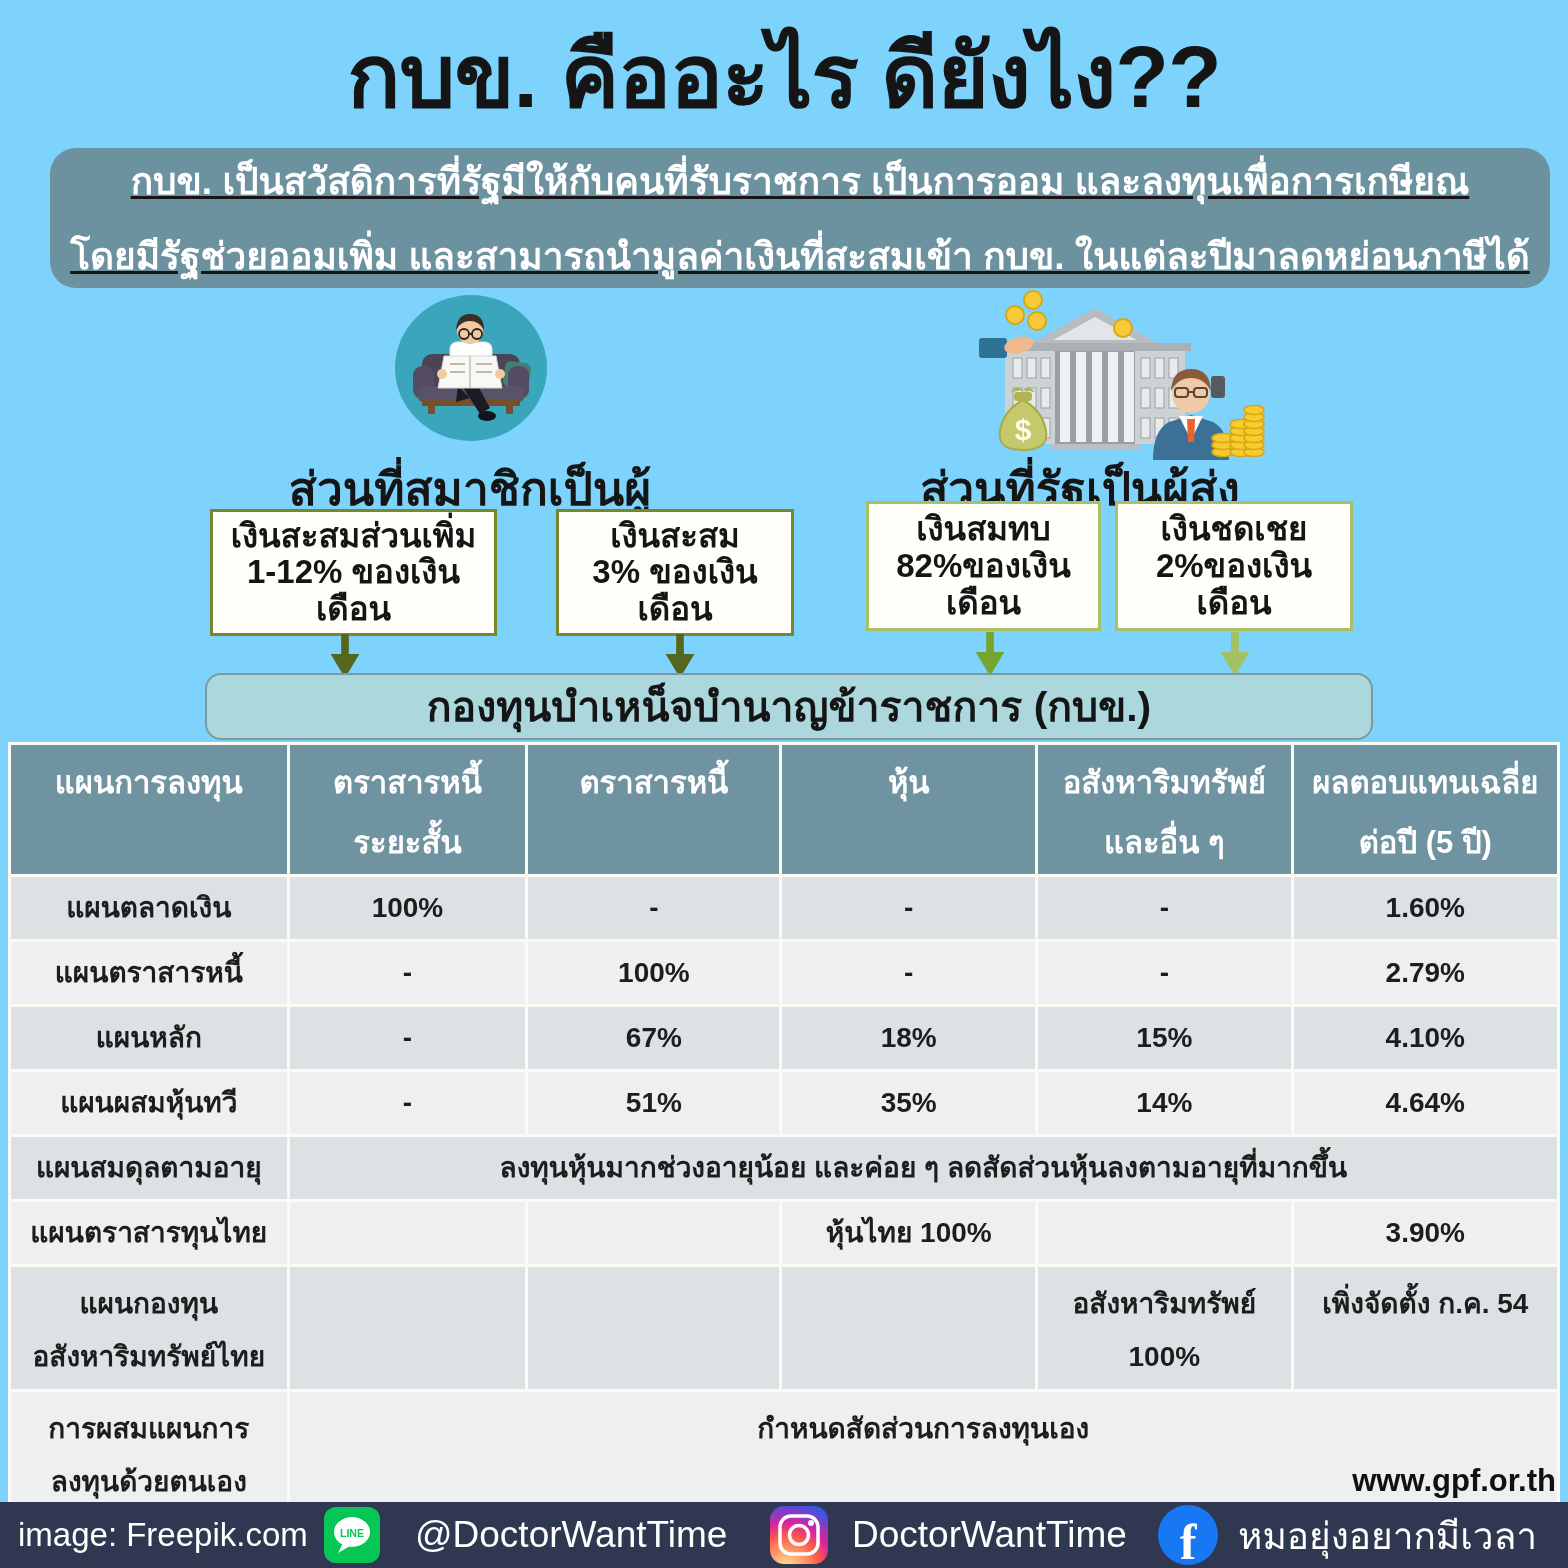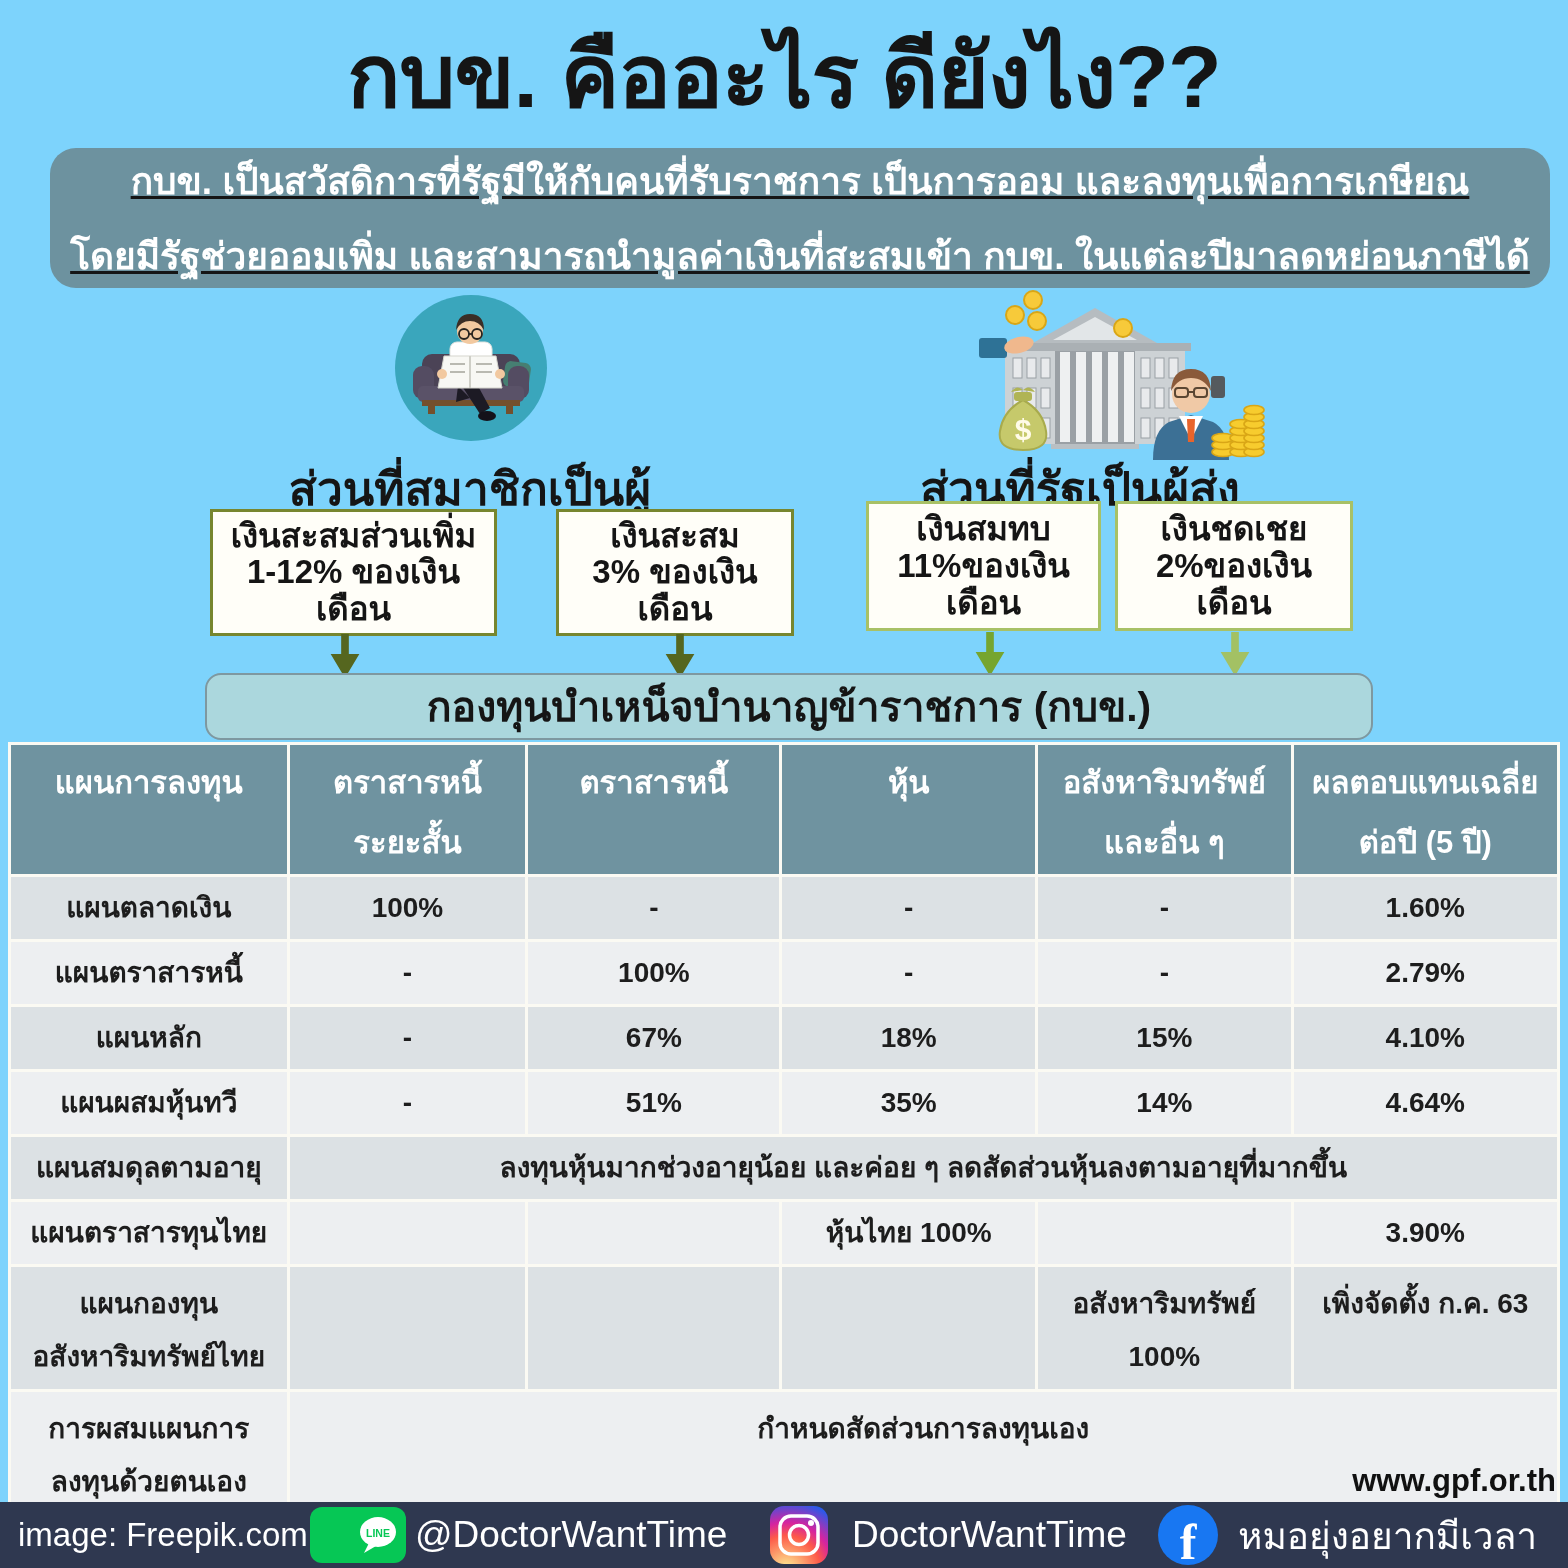--- a/index.html
+++ b/index.html
@@ -80,21 +80,21 @@
   }
   .footer .ftext {
     position:absolute; top:50%; transform:translateY(-50%);
     color:#fff; font-size:37px; font-weight:500; white-space:nowrap;
   }
   .footer .credit { left:18px; font-size:33px; }
   .footer .line-handle { left:415px; }
   .footer .ig-handle   { left:852px; }
   .footer .fb-name     { left:1238px; }
   .icon-badge { position:absolute; }
-  .line-icon { left:310px; top:5px; width:56px; height:56px; background:#06c755; border-radius:12px;padding-left:40px; }
+  .line-icon { left:324px; top:5px; width:56px; height:56px; background:#06c755; border-radius:12px; }
   .ig-icon   { left:770px; top:4px; width:58px; height:58px; border-radius:14px;
                background:radial-gradient(circle at 28% 110%, #fdf497 0%, #fd5949 45%, #d6249f 62%, #285AEB 92%); }
   .fb-icon   { left:1158px; top:3px; width:60px; height:60px; border-radius:50%; background:#1877f2;
                display:flex; align-items:flex-end; justify-content:center; overflow:hidden; }
   .fb-f { color:#fff; font-size:50px; font-weight:800; line-height:0.92; font-family:"Liberation Serif",serif; }
 </style>
 </head>
 <body>
 
 <div class="page">
@@ -224,21 +224,21 @@
   <div class="cbox cbox-1">
     <span>เงินสะสมส่วนเพิ่ม</span>
     <span>1-12% ของเงินเดือน</span>
   </div>
   <div class="cbox cbox-2">
     <span>เงินสะสม</span>
     <span>3% ของเงินเดือน</span>
   </div>
   <div class="cbox cbox-3">
     <span>เงินสมทบ</span>
-    <span>11%ของเงินเดือน</span>
+    <span>82%ของเงินเดือน</span>
   </div>
   <div class="cbox cbox-4">
     <span>เงินชดเชย</span>
     <span>2%ของเงินเดือน</span>
   </div>
 
   <svg class="arrow arrow-1" viewBox="0 0 44 46">
       <path d="M18 0 h8 v21 h11 L22 46 L7 21 h11 z" fill="#55661f"></path>
     </svg>
   <svg class="arrow arrow-2" viewBox="0 0 44 46">
@@ -321,21 +321,21 @@
           <td>3.90%</td>
         </tr>
         <tr class="tall">
           <td>แผนกองทุน
 อสังหาริมทรัพย์ไทย</td>
           <td></td>
           <td></td>
           <td></td>
           <td>อสังหาริมทรัพย์
 100%</td>
-          <td>เพิ่งจัดตั้ง ก.ค. 63</td>
+          <td>เพิ่งจัดตั้ง ก.ค. 54</td>
         </tr>
         <tr class="tall">
           <td>การผสมแผนการ
 ลงทุนด้วยตนเอง</td>
           <td colspan="5">กำหนดสัดส่วนการลงทุนเอง</td>
         </tr>
       </tbody>
   </table>
 
   <div class="website">www.gpf.or.th</div>

